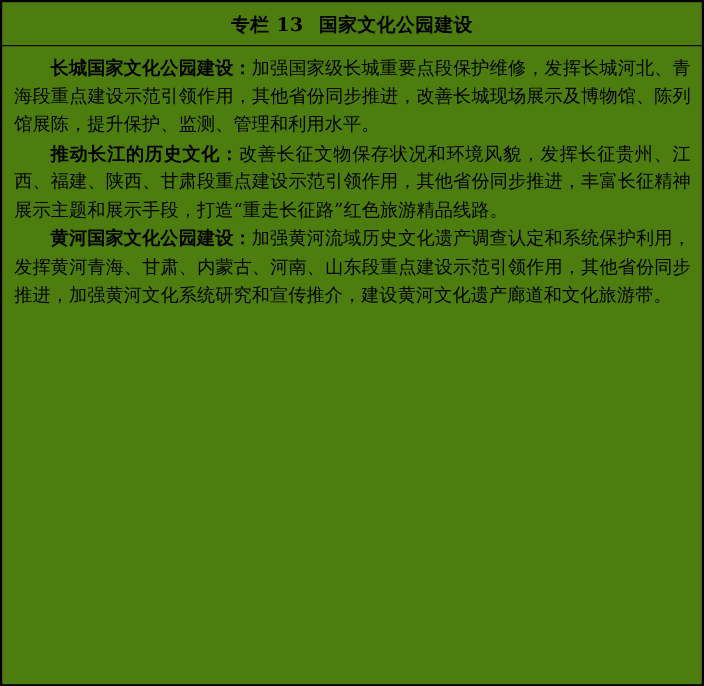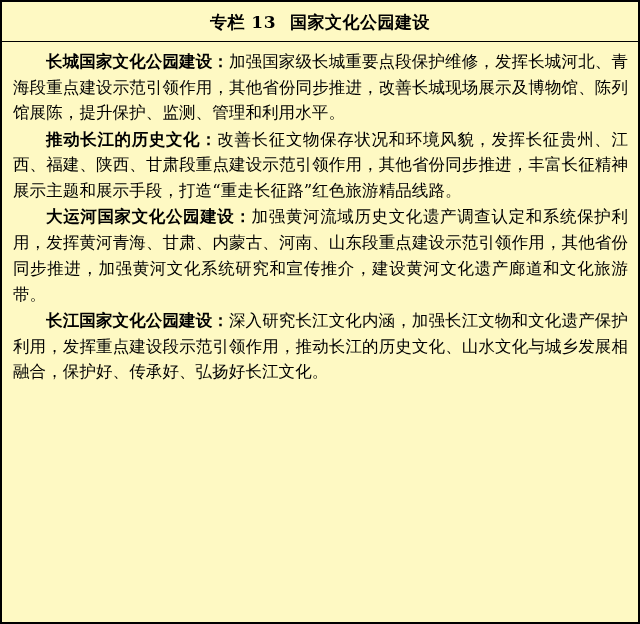--- a/index.html
+++ b/index.html
@@ -13,21 +13,21 @@
     font-family: "DejaVu Serif", "Liberation Serif", serif;
     color: #000000;
     overflow: hidden;
   }
   .box {
     box-sizing: border-box;
     width: 640px;
     height: 624px;
     border: 2px solid #000000;
     padding: 0;
-    background: #fef9c3;
+    background: #4d7c0f;
     display: flex;
     flex-direction: column;
   }
   .box-title {
     text-align: center;
     font-weight: bold;
     font-size: 17px;
     letter-spacing: 0.5px;
     padding: 9px 0 7px 0;
     border-bottom: 1.5px solid #000000;
@@ -67,22 +67,19 @@
     <p class="para">
       <span class="lead">长城国家文化公园建设：</span><span>加强国家级长城重要点段保护维修，发挥长城河北、青海段重点建设示范引领作用，其他省份同步推进，改善长城现场展示及博物馆、陈列馆展陈，提升保护、监测、管理和利用水平。</span>
     </p>
 
 
     <p class="para">
       <span class="lead">推动长江的历史文化：</span><span>改善长征文物保存状况和环境风貌，发挥长征贵州、江西、福建、陕西、甘肃段重点建设示范引领作用，其他省份同步推进，丰富长征精神展示主题和展示手段，打造“重走长征路”红色旅游精品线路。</span>
     </p>
 
     <p class="para">
-      <span class="lead">大运河国家文化公园建设：</span><span>加强黄河流域历史文化遗产调查认定和系统保护利用，发挥黄河青海、甘肃、内蒙古、河南、山东段重点建设示范引领作用，其他省份同步推进，加强黄河文化系统研究和宣传推介，建设黄河文化遗产廊道和文化旅游带。</span>
+      <span class="lead">黄河国家文化公园建设：</span><span>加强黄河流域历史文化遗产调查认定和系统保护利用，发挥黄河青海、甘肃、内蒙古、河南、山东段重点建设示范引领作用，其他省份同步推进，加强黄河文化系统研究和宣传推介，建设黄河文化遗产廊道和文化旅游带。</span>
     </p>
 
-    <p class="para">
-      <span class="lead">长江国家文化公园建设：</span><span>深入研究长江文化内涵，加强长江文物和文化遗产保护利用，发挥重点建设段示范引领作用，推动长江的历史文化、山水文化与城乡发展相融合，保护好、传承好、弘扬好长江文化。</span>
-    </p>
 
 
   </div>
 </div>
 
 </body></html>

